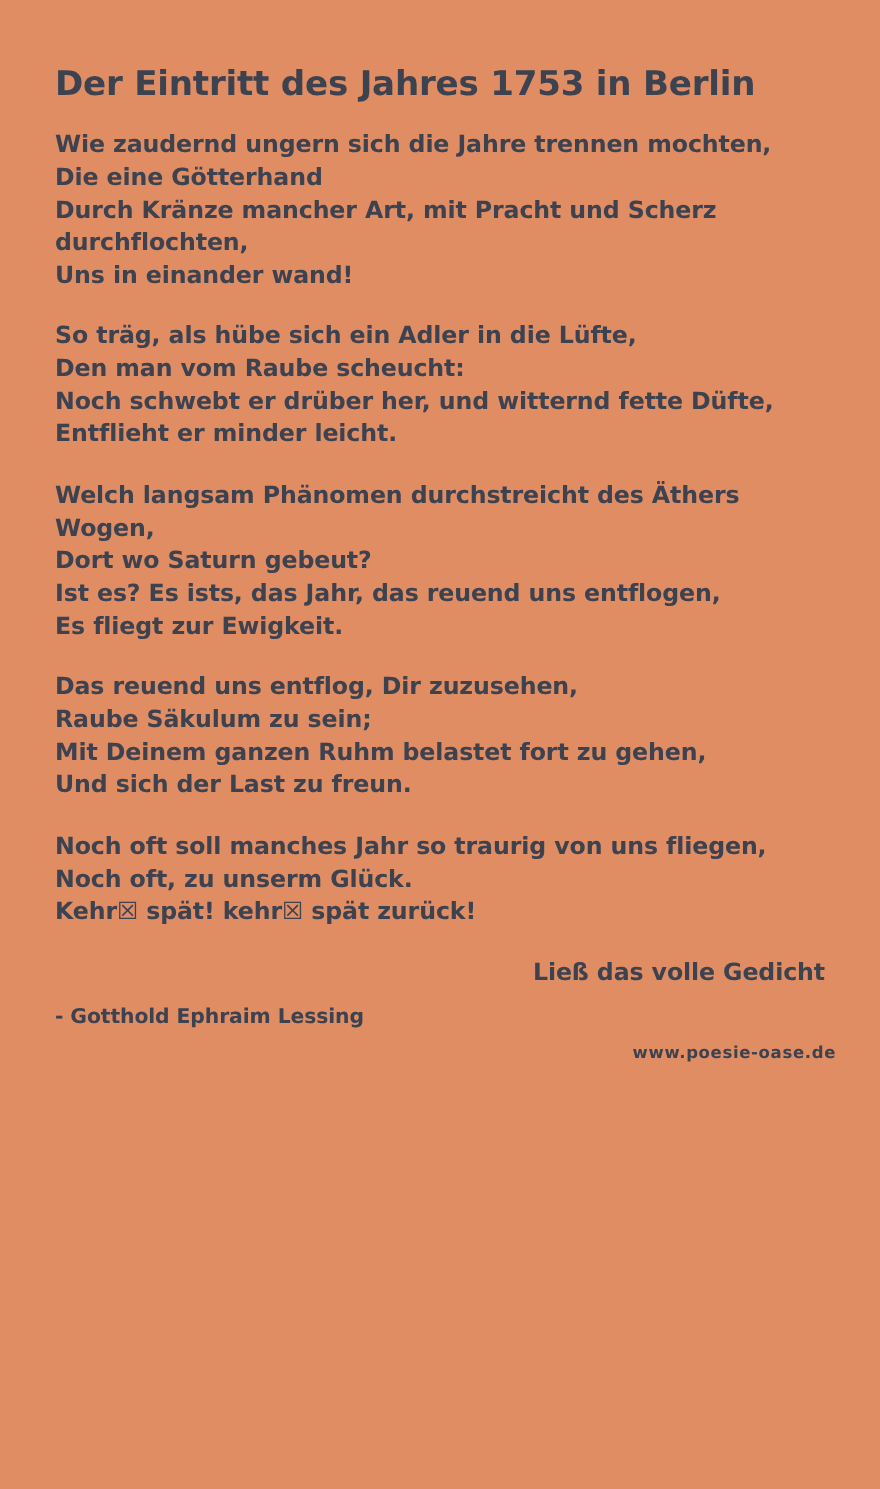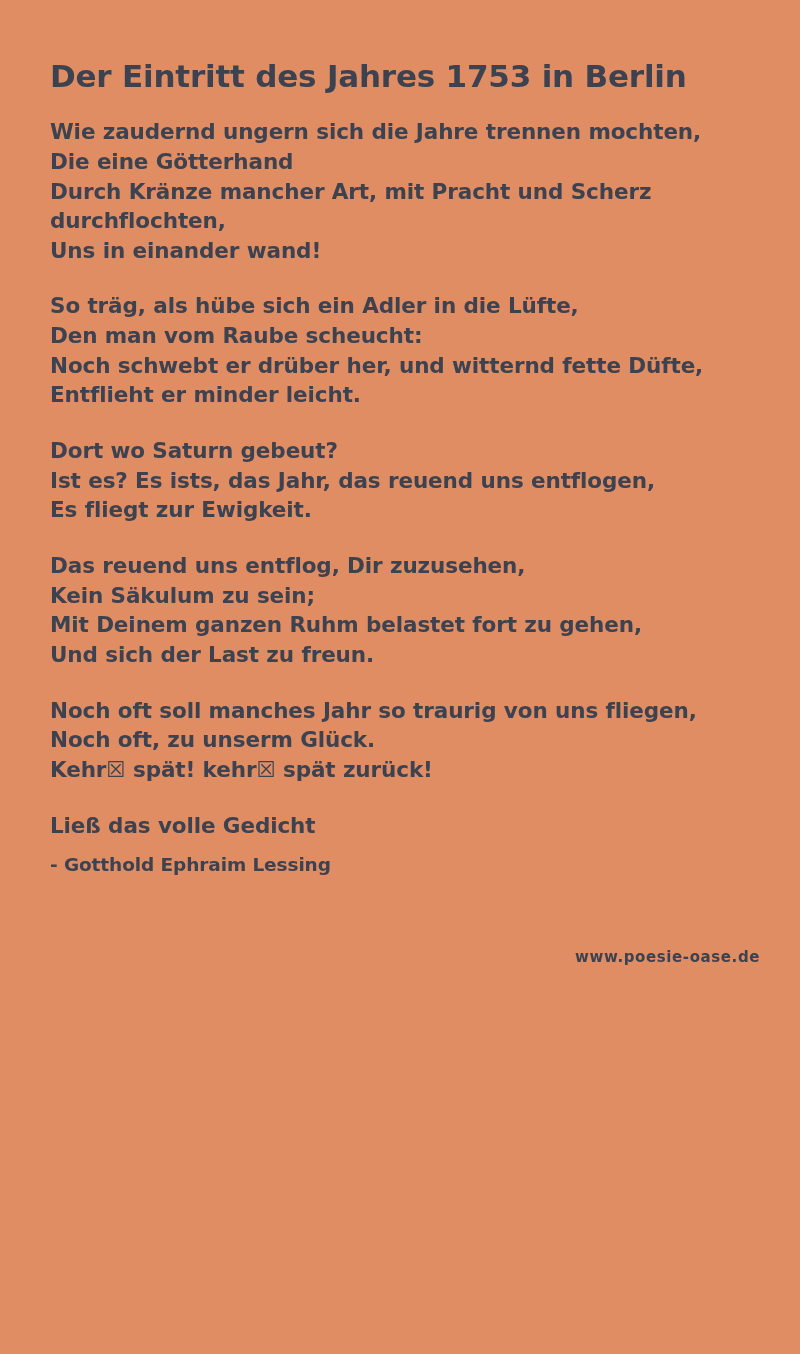--- a/index.html
+++ b/index.html
@@ -35,20 +35,21 @@
   .line {
     font-size: 21.5px;
     font-weight: 600;
     line-height: 1.38;
     letter-spacing: -0.1px;
     color: #3c4250;
     white-space: pre-wrap;
   }
   .promo {
     margin-top: 4px;
+    text-align: right;
   }
   .promo .line {
     font-size: 21.5px;
     font-weight: 600;
     line-height: 1.38;
   }
   .author {
     font-size: 18.5px;
     font-weight: 600;
     color: #3c4250;
@@ -80,28 +81,29 @@
   </div>
 
   <div class="stanza">
     <div class="line">So träg, als hübe sich ein Adler in die Lüfte,</div>
     <div class="line">Den man vom Raube scheucht:</div>
     <div class="line">Noch schwebt er drüber her, und witternd fette Düfte,</div>
     <div class="line">Entflieht er minder leicht.</div>
   </div>
 
   <div class="stanza">
+    <div class="line">Welch langsam Phänomen durchstreicht des Äthers Wogen,</div>
     <div class="line">Dort wo Saturn gebeut?</div>
     <div class="line">Ist es? Es ists, das Jahr, das reuend uns entflogen,</div>
     <div class="line">Es fliegt zur Ewigkeit.</div>
   </div>
 
   <div class="stanza">
     <div class="line">Das reuend uns entflog, Dir zuzusehen,</div>
-    <div class="line">Kein Säkulum zu sein;</div>
+    <div class="line">Raube Säkulum zu sein;</div>
     <div class="line">Mit Deinem ganzen Ruhm belastet fort zu gehen,</div>
     <div class="line">Und sich der Last zu freun.</div>
   </div>
 
   <div class="stanza">
     <div class="line">Noch oft soll manches Jahr so traurig von uns fliegen,</div>
     <div class="line">Noch oft, zu unserm Glück.</div>
     <div class="line">Kehr☒ spät! kehr☒ spät zurück!</div>
   </div>
 

